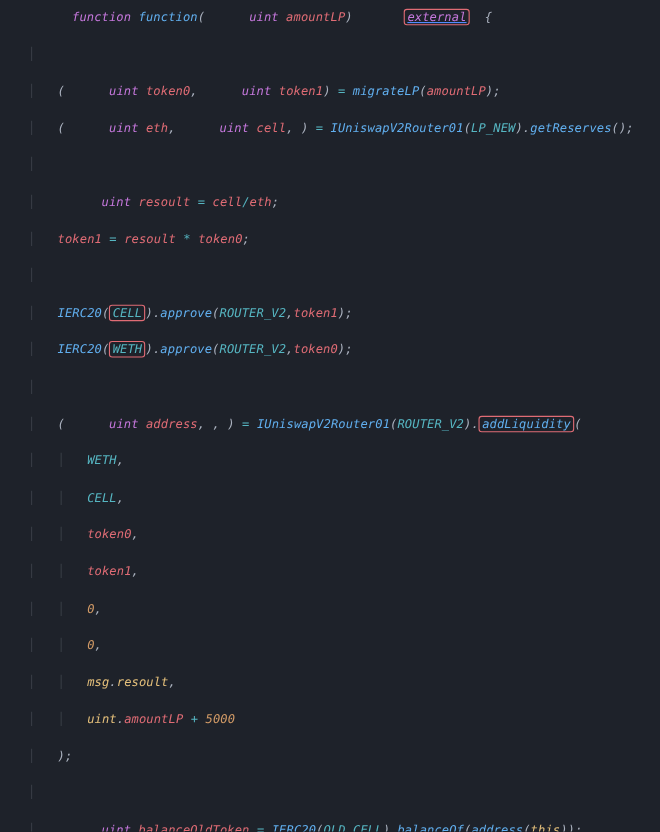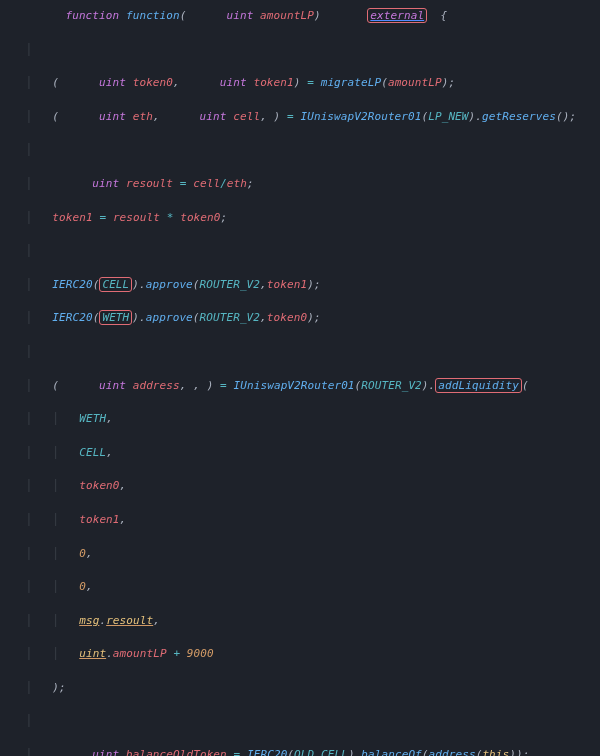--- a/index.html
+++ b/index.html
@@ -20,21 +20,21 @@
     color: #abb2bf;
     white-space: pre;
     letter-spacing: 0.1px;
   }
   .kw   { color: #c678dd; margin-left: 40px; }
   .fn   { color: #61afef; }               
   .id   { color: #e06c75; }               
   .str  { color: #56b6c2; }               
   .num  { color: #d19a66; }
   .und  { text-decoration: underline; text-decoration-color: #528bff; }
-  .undy { text-decoration: underline; text-decoration-color: #d19a66; }               
+  .undy { text-decoration-color: #d19a66; }               
   .op   { color: #56b6c2; }               
   .y    { color: #e5c07b; }               
   .box  { border: 1px solid #e06c75; border-radius: 3px; padding: 0 2px; }
   .line { display: block; }
   .guide { color: #3b4048; font-style: normal; }
 </style>
 </head>
 <body>
 
 <pre class="code"><span class="line">  <span class="kw">function</span> <span class="fn">function</span>(<span class="kw">uint</span> <span class="id">amountLP</span>) <span class="kw und box">external</span>  {</span>
@@ -49,21 +49,21 @@
 <span class="line"><span class="guide">  │   </span><span class="fn">IERC20</span>(<span class="str box">WETH</span>).<span class="fn">approve</span>(<span class="str">ROUTER_V2</span>,<span class="id">token0</span>);</span>
 <span class="line"><span class="guide">  │</span></span>
 <span class="line"><span class="guide">  │   </span>(<span class="kw">uint</span> <span class="id">address</span>, , ) <span class="op">=</span> <span class="fn">IUniswapV2Router01</span>(<span class="str">ROUTER_V2</span>).<span class="fn box">addLiquidity</span>(</span>
 <span class="line"><span class="guide">  │   │   </span><span class="str">WETH</span>,</span>
 <span class="line"><span class="guide">  │   │   </span><span class="str">CELL</span>,</span>
 <span class="line"><span class="guide">  │   │   </span><span class="id">token0</span>,</span>
 <span class="line"><span class="guide">  │   │   </span><span class="id">token1</span>,</span>
 <span class="line"><span class="guide">  │   │   </span><span class="num">0</span>,</span>
 <span class="line"><span class="guide">  │   │   </span><span class="num">0</span>,</span>
 <span class="line"><span class="guide">  │   │   </span><span class="y undy">msg</span>.<span class="y undy">resoult</span>,</span>
-<span class="line"><span class="guide">  │   │   </span><span class="y undy">uint</span>.<span class="id">amountLP</span> <span class="op">+</span> <span class="num">9000</span></span>
+<span class="line"><span class="guide">  │   │   </span><span class="y undy">uint</span>.<span class="id">amountLP</span> <span class="op">+</span> <span class="num">5000</span></span>
 <span class="line"><span class="guide">  │   </span>);</span>
 <span class="line"><span class="guide">  │</span></span>
 <span class="line"><span class="guide">  │   </span><span class="kw">uint</span> <span class="id">balanceOldToken</span> <span class="op">=</span> <span class="fn">IERC20</span>(<span class="str">OLD_CELL</span>).<span class="fn">balanceOf</span>(<span class="fn">address</span>(<span class="y undy">this</span>));</span>
 
 
 
 
 
 
 

